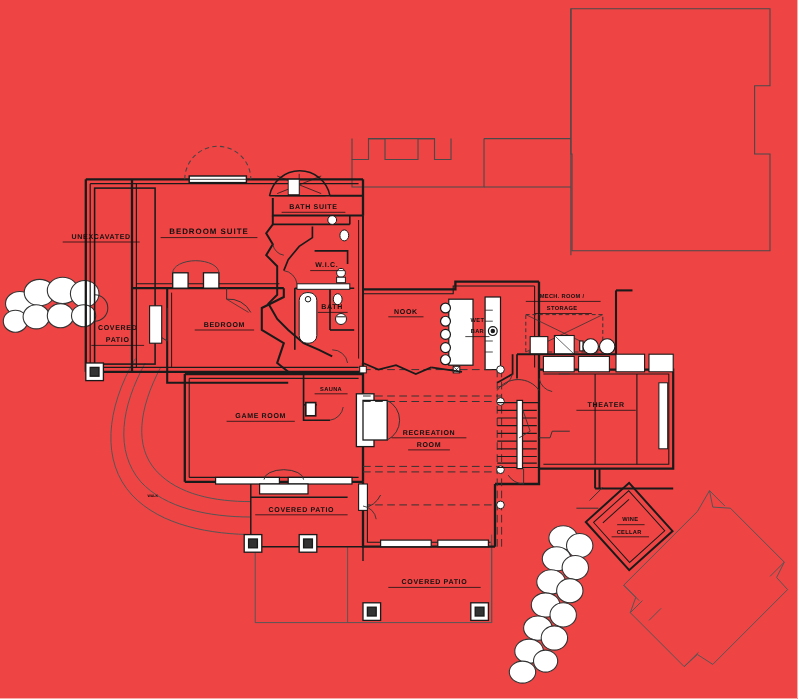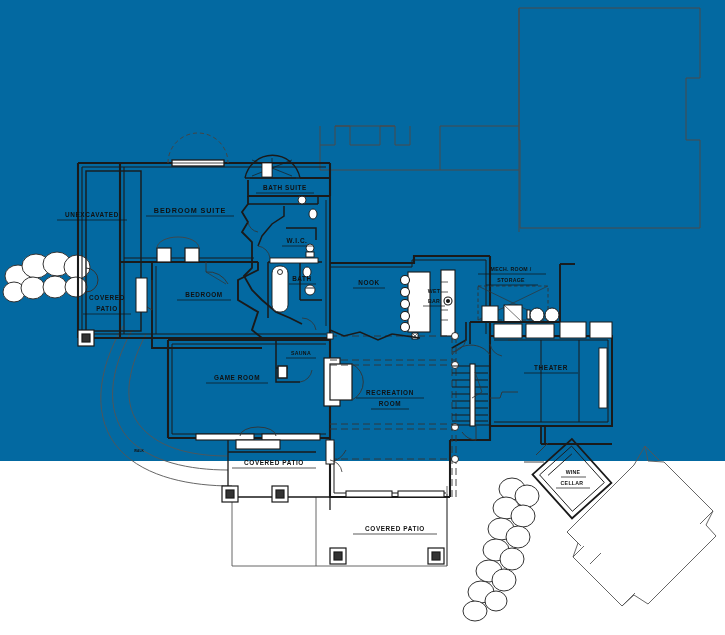--- a/index.html
+++ b/index.html
@@ -1,19 +1,19 @@
 <!DOCTYPE html>
 <html><head>
 <meta charset="utf-8">
 <title>Basement Floor Plan</title>
 <style>
   html,body{margin:0;padding:0;background:#ffffff;}
   body{width:725px;height:635px;overflow:hidden;
        font-family:"Liberation Sans","DejaVu Sans",sans-serif;}
-  #plan-root{position:relative;width:725px;height:461px;background:#0369a1;}
+  #plan-root{position:relative;width:725px;height:635px;background:#ef4444;}
   #plan-svg{position:absolute;left:0;top:0;}
   .rmlabel{font-family:"Liberation Sans","DejaVu Sans",sans-serif;
            font-size:7.2px;letter-spacing:0.9px;fill:#111;
            text-anchor:middle;font-weight:700;}
   .rmlabel.sm{font-size:6.4px;letter-spacing:0.6px;}
   .rmlabel.xs{font-size:5.2px;letter-spacing:0.3px;}
   .rmlabel.tiny{font-size:3.2px;letter-spacing:0.1px;}
 </style>
 </head>
 <body>

